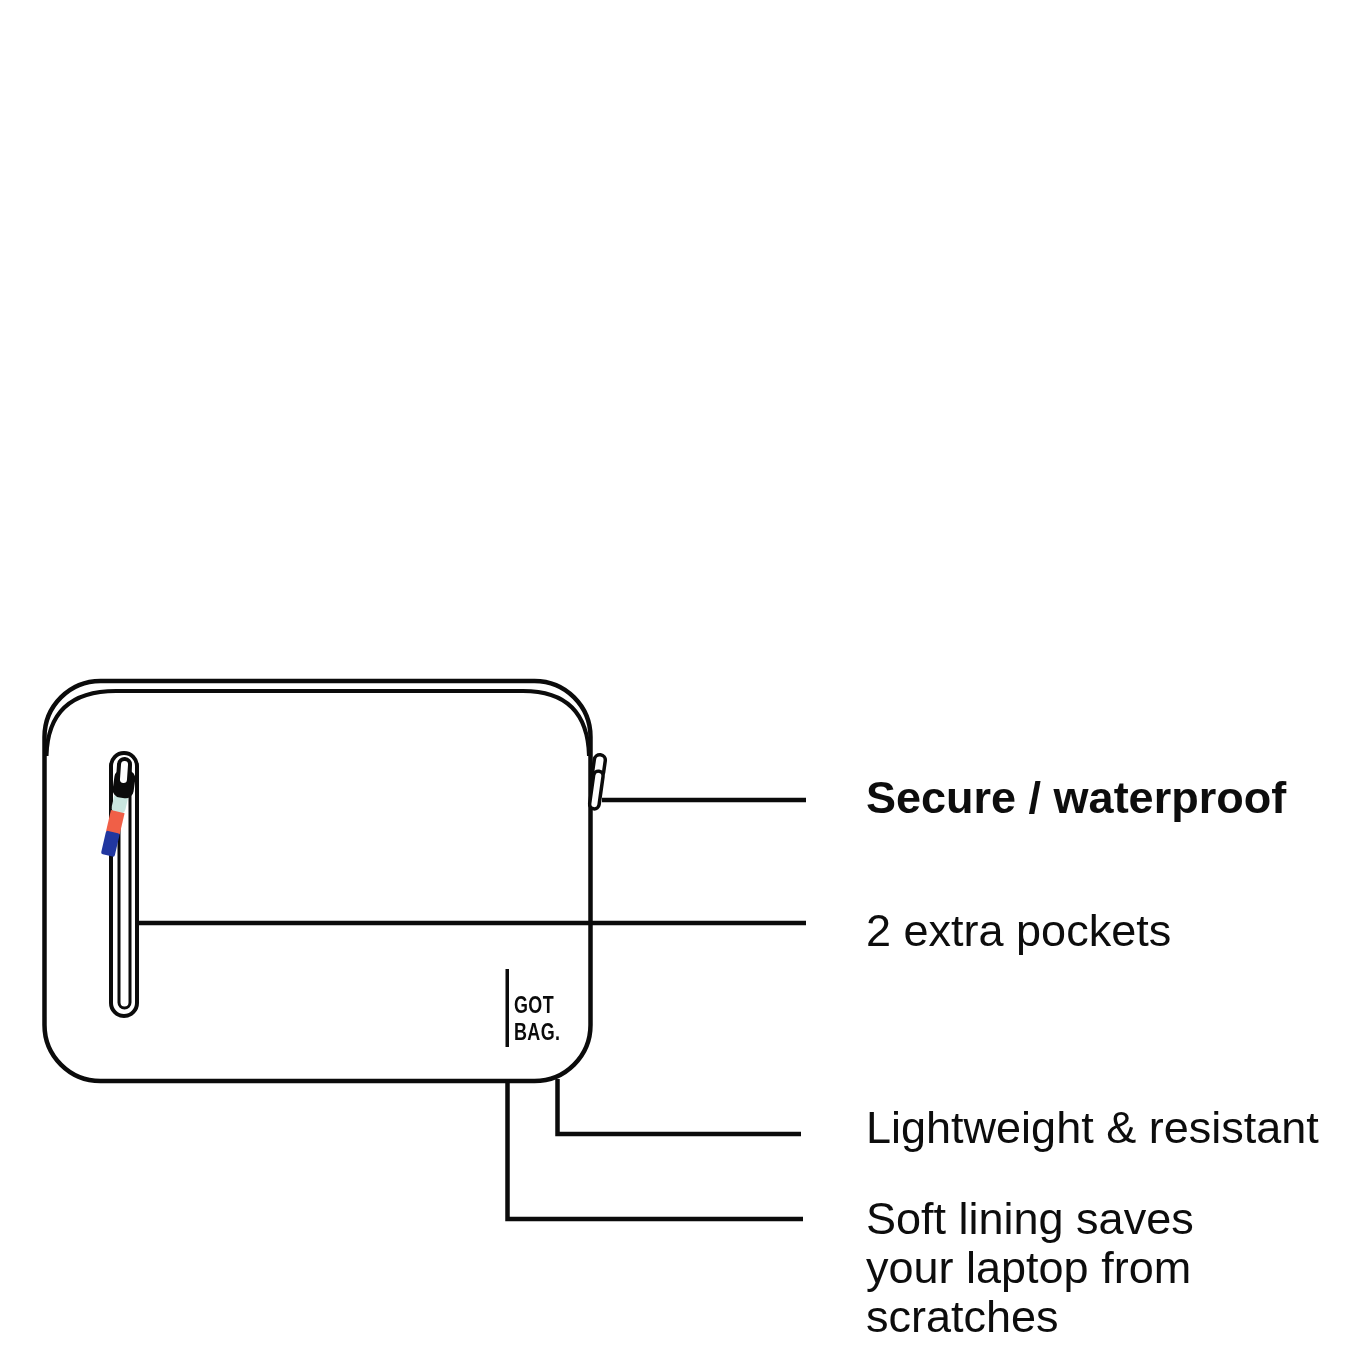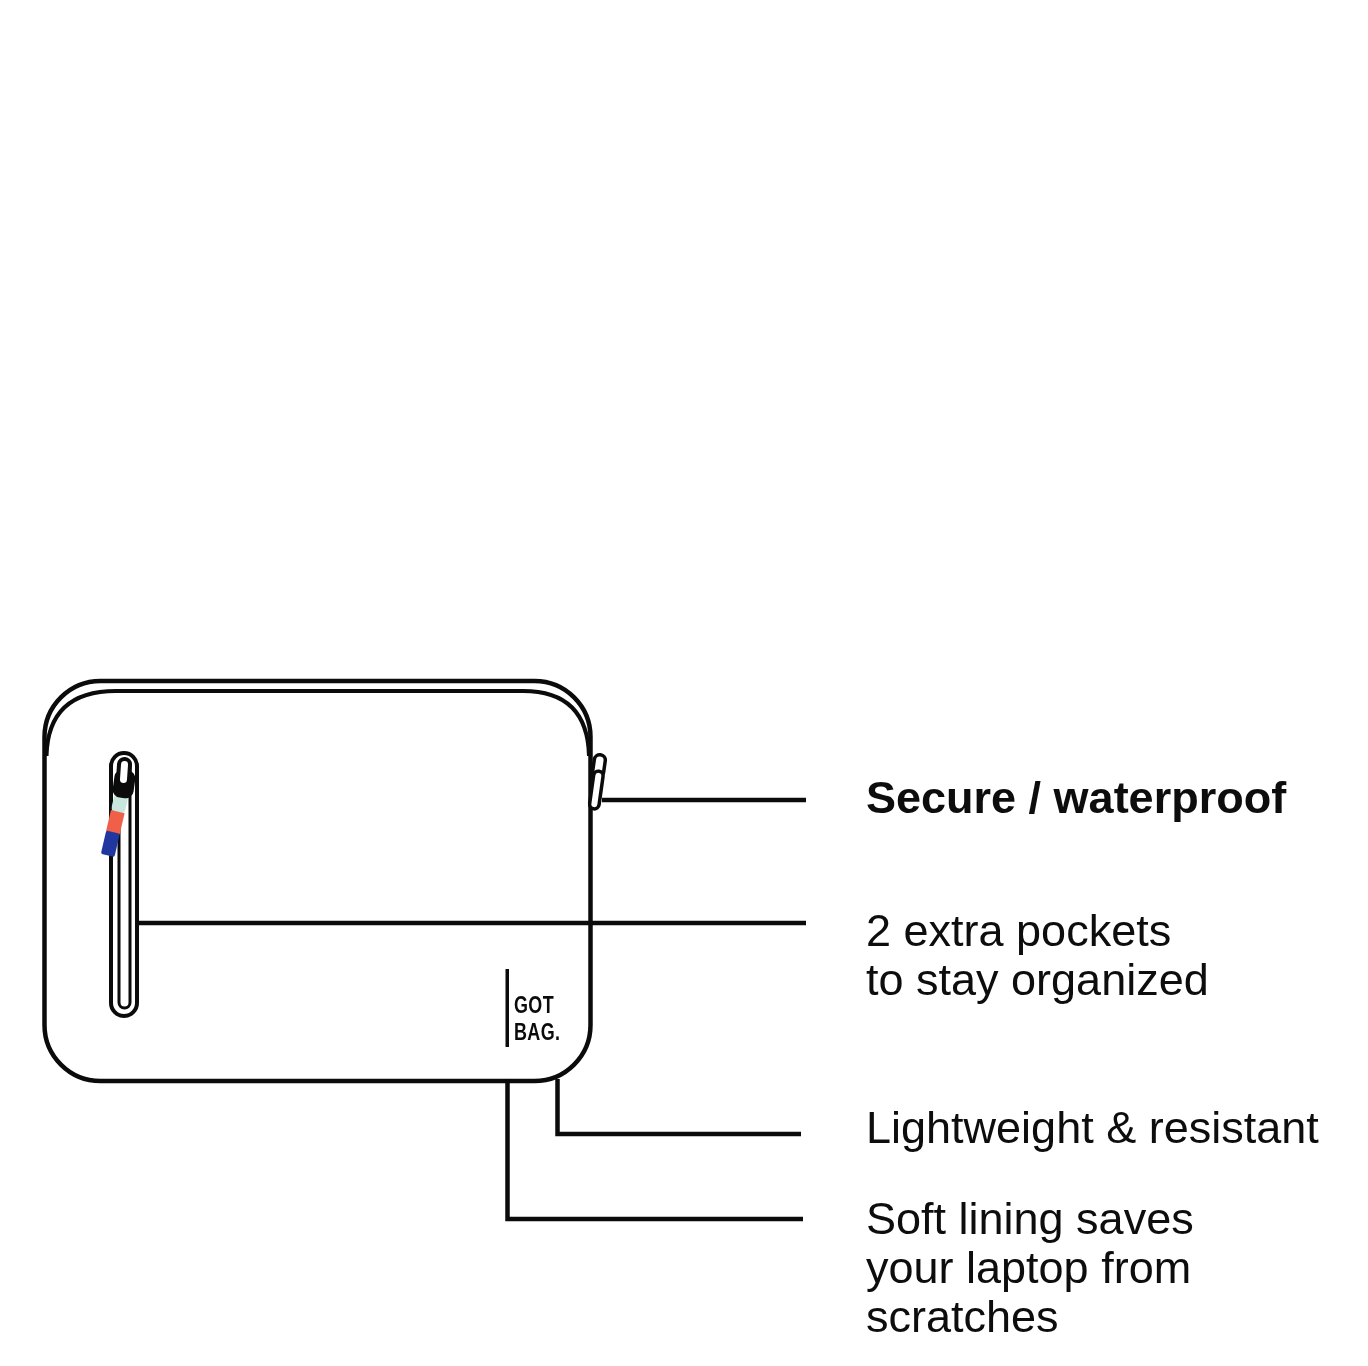--- a/index.html
+++ b/index.html
@@ -79,21 +79,20 @@
     <polyline points="557.5,1079 557.5,1134 801,1134" fill="none" stroke="#0b0b0b" stroke-width="4.5"></polyline>
     <polyline points="507.5,1079 507.5,1219 803,1219" fill="none" stroke="#0b0b0b" stroke-width="4.5"></polyline>
   </svg>
 
   <div class="callout-label" id="label-zipper">
     <span class="line">Secure / waterproof</span>
   </div>
 
   <div class="callout-label" id="label-pockets">
     <span class="line">2 extra pockets</span>
-    <span class="line">to stay organized</span>
   </div>
 
   <div class="callout-label" id="label-lining">
     <span class="line">Soft lining saves</span>
     <span class="line">your laptop from</span>
     <span class="line">scratches</span>
   </div>
 
   <div class="callout-label" id="label-material">
     <span class="line">Lightweight &amp; resistant</span>

